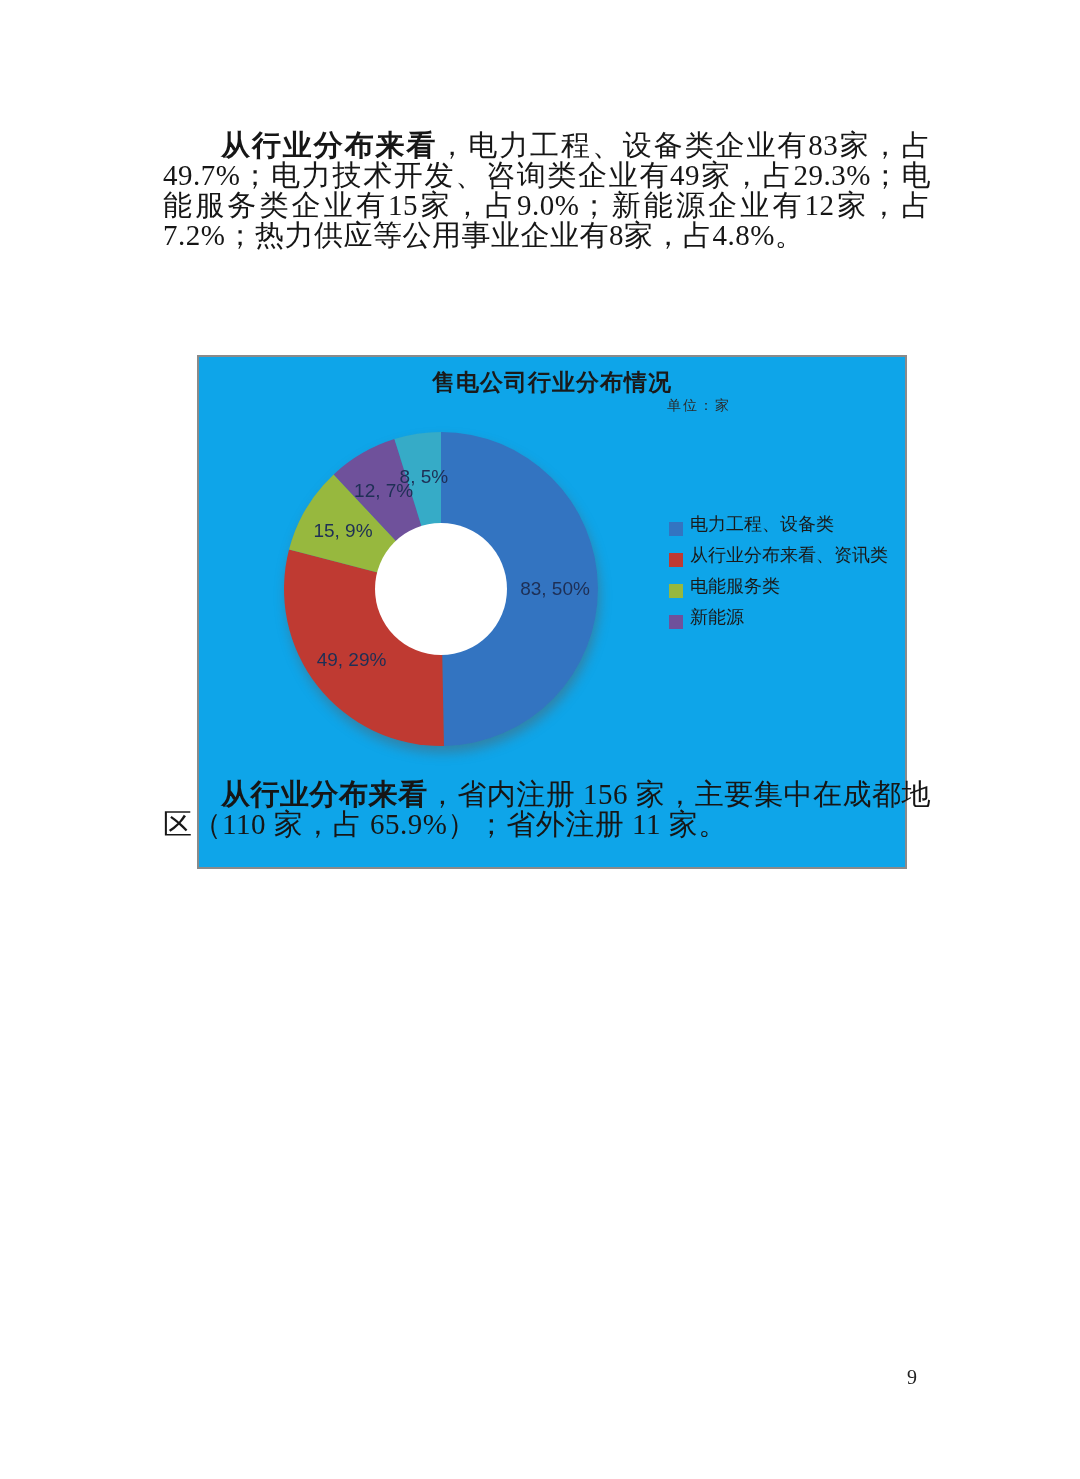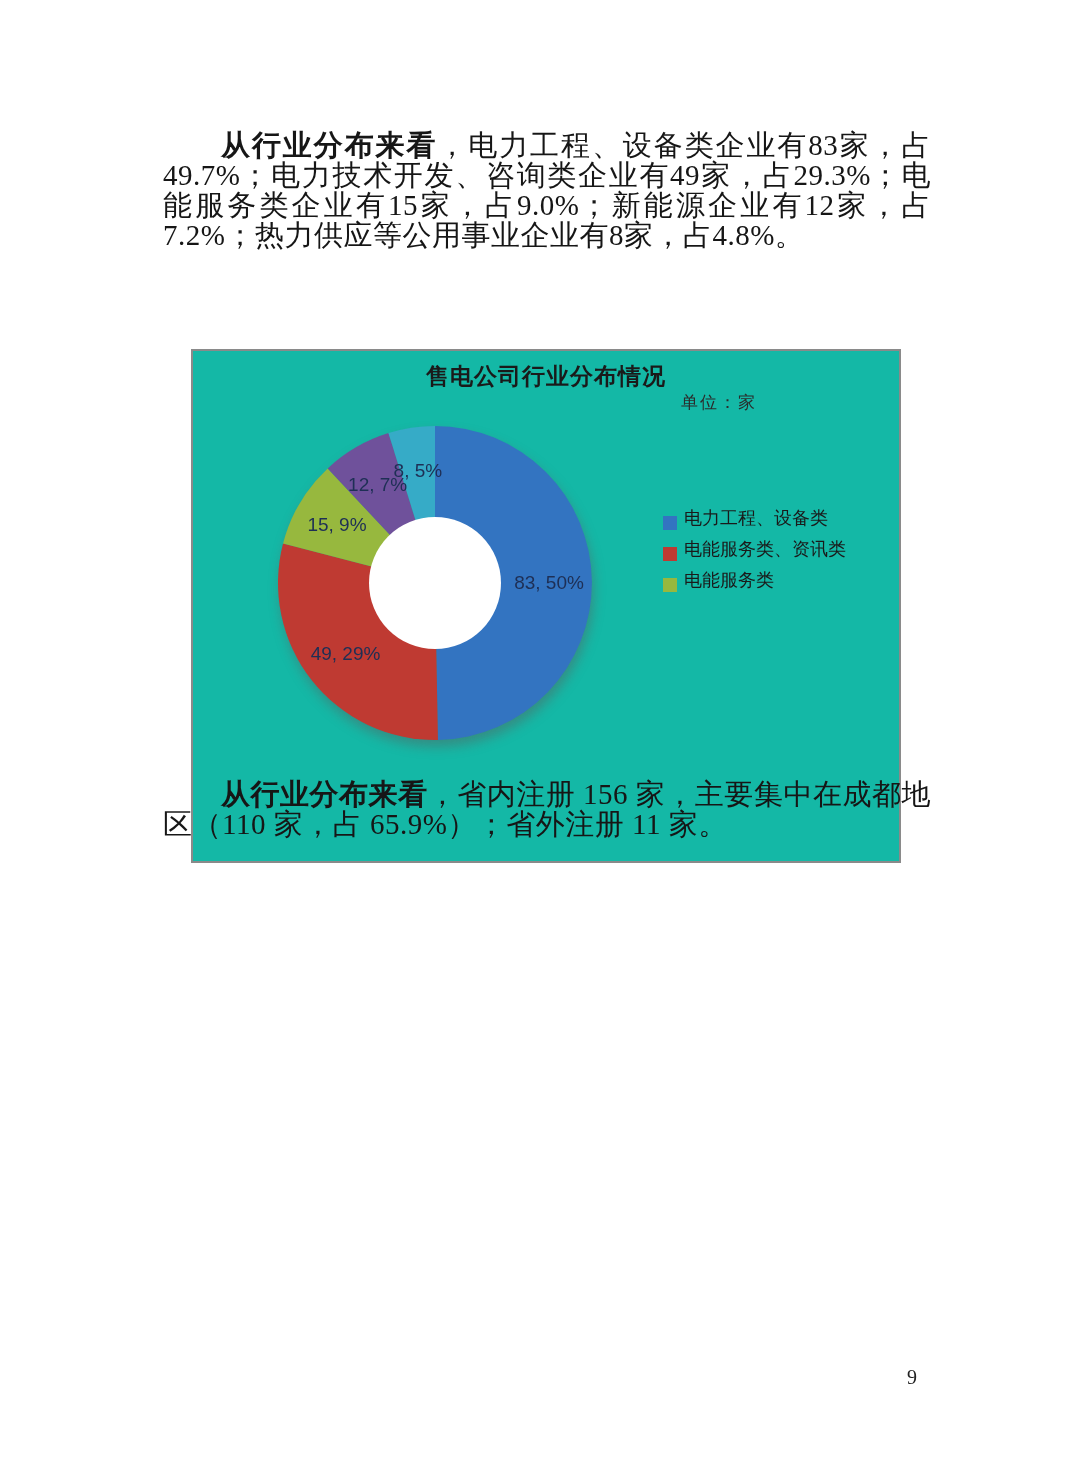--- a/index.html
+++ b/index.html
@@ -22,35 +22,35 @@
     letter-spacing:0.5px;
   }
   .para .lead{font-weight:bold;}
   #para-industry{top:130px;}
   #para-registration{top:779px;}
 
   .chart-box{
     position:absolute;
     left:183px;top:341px;
     width:710px;height:514px;
-    margin:8px;
+    margin:14px;
     box-sizing:border-box;
     border:2px solid #8a8a8a;
-    background:#14b8a6;
+    background:#0ea5e9;
     font-family:"Liberation Sans","DejaVu Sans",sans-serif;
   }
   .chart-title{
     position:absolute;top:10px;left:0;width:100%;
     text-align:center;
     font-size:23px;font-weight:bold;color:#1a1a1a;
     letter-spacing:1px;
   }
   .unit-label{
-    position:absolute;left:488px;top:40px;
-    font-size:17px;color:#2b2b2b;letter-spacing:2px;
+    position:absolute;left:468px;top:40px;
+    font-size:14px;color:#2b2b2b;letter-spacing:2px;
   }
   #donut-svg{position:absolute;left:0;top:0;}
   #donut-svg .wedges{filter:drop-shadow(2px 7px 6px rgba(90,90,90,0.45));}
   #donut-svg text{
     font-family:"Liberation Sans","DejaVu Sans",sans-serif;
     font-size:19px;
   }
   .legend{
     position:absolute;left:470px;top:148px;
     margin:0;padding:0;list-style:none;
@@ -97,25 +97,29 @@
         <text x="184.7" y="133.5" text-anchor="middle" dy="0.35em" fill="#1e2f55">12, 7%</text>
         <text x="224.9" y="119.3" text-anchor="middle" dy="0.35em" fill="#1e2f55">8, 5%</text>
       </svg>
     <ul class="legend" id="legend">
         <li>
           <span class="swatch" style="background: rgb(51, 116, 193);"></span>
           <span>电力工程、设备类</span>
         </li>
         <li>
           <span class="swatch" style="background: rgb(191, 58, 50);"></span>
-          <span>电能服务类、资讯类</span>
+          <span>从行业分布来看、资讯类</span>
         </li>
         <li>
           <span class="swatch" style="background: rgb(151, 184, 62);"></span>
           <span>电能服务类</span>
+        </li>
+        <li>
+          <span class="swatch" style="background: rgb(111, 81, 155);"></span>
+          <span>新能源</span>
         </li>
       </ul>
   </figure>
 
   <p class="para" id="para-registration"><span class="lead">从行业分布来看</span><span>，省内注册 156 家，主要集中在成都地区（110 家，占 65.9%）；省外注册 11 家。</span></p>
 
   <div class="page-number">9</div>
 
 </div>
 

